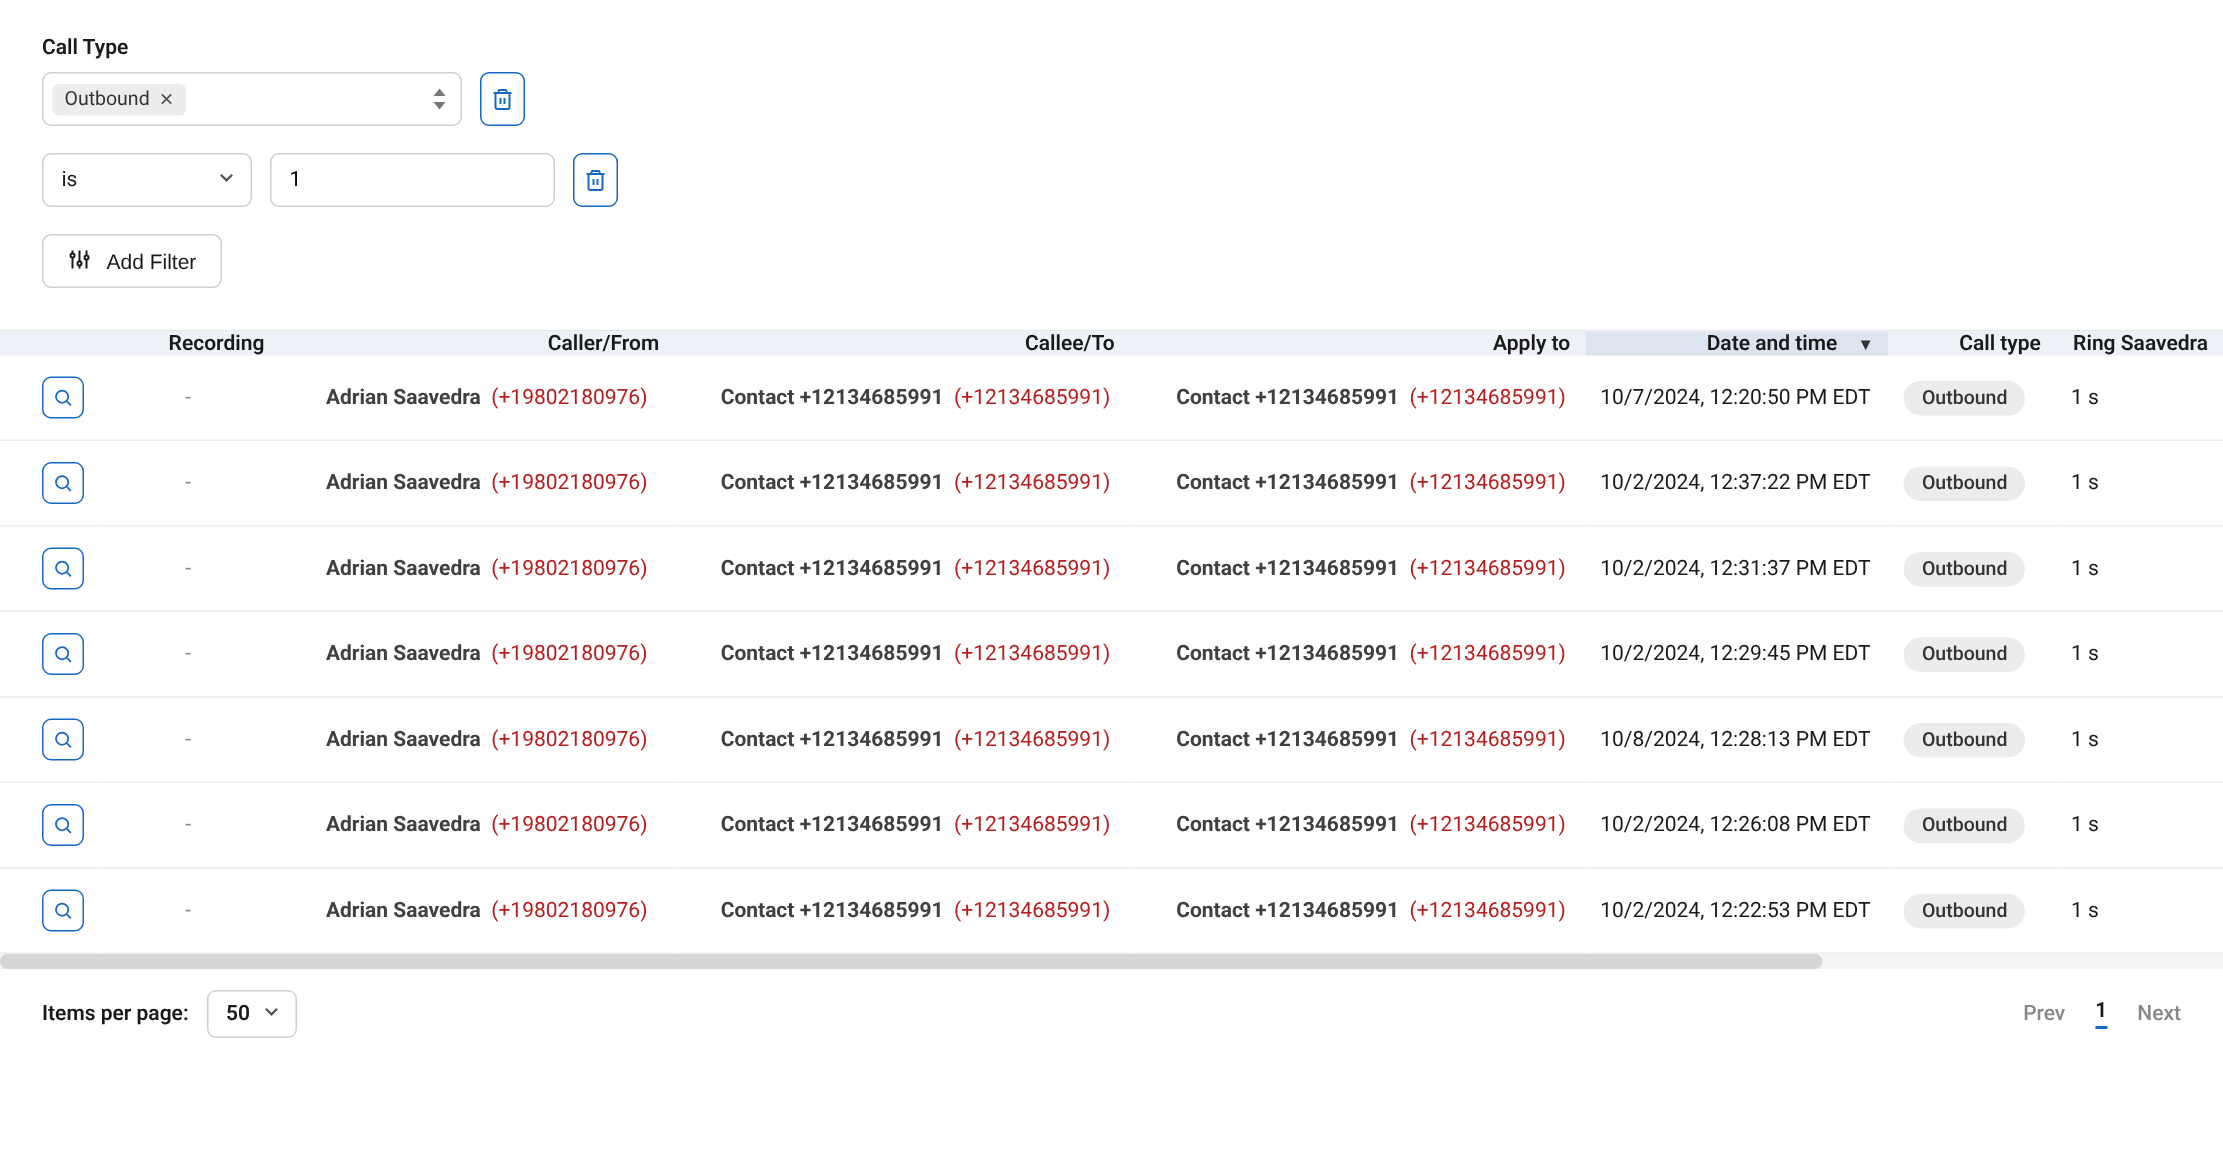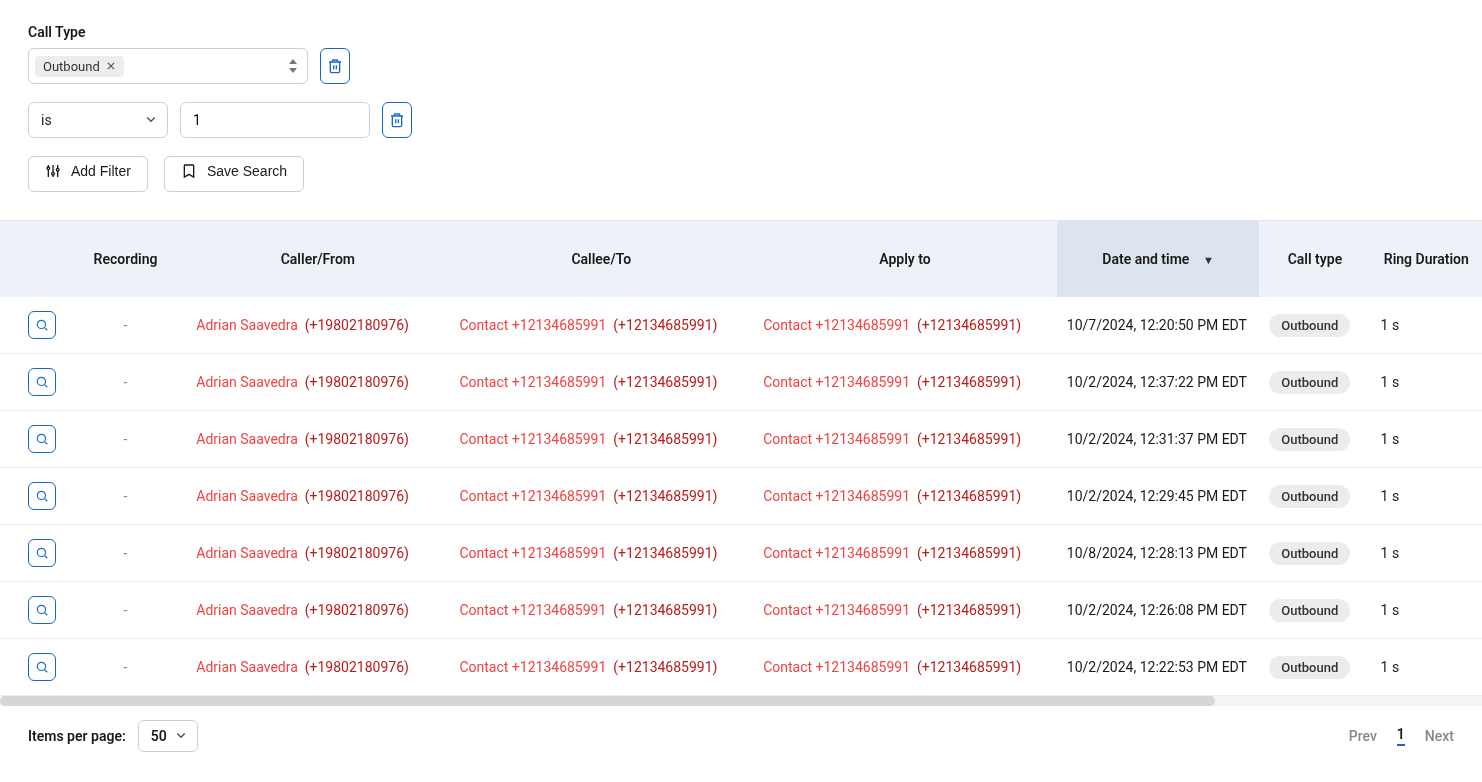--- a/index.html
+++ b/index.html
@@ -113,23 +113,23 @@
   }
   .btn-row {
     display: flex;
     gap: 16px;
   }
   .outline-btn {
     height: 36px;
     border: 1px solid #ccd0d6;
     border-radius: 6px;
     background: #fff;
-    padding: 6px 16px;
+    padding: 16px 16px;
     display: inline-flex;
-    align-items: flex-start;
+    align-items: center;
     gap: 10px;
     font-size: 14px;
     font-weight: 500;
     color: #1a1a1a;
     cursor: pointer;
   }
   .outline-btn svg { width: 16px; height: 16px; }
   .primary-btn {
     height: 36px;
     border: none;
@@ -150,24 +150,24 @@
     overflow-x: auto;
   }
   table.data {
     width: 100%;
     border-collapse: collapse;
     table-layout: fixed;
     min-width: 1460px;
   }
   table.data th {
     background: #eef2f8;
-    text-align: center;
+    text-align: right;
     font-weight: 600;
     font-size: 14px;
-    padding: 30px 10px;
+    padding: 0 10px;
     white-space: nowrap;
   }
   table.data th.sorted {
     background: #dce4ef;
   }
   .sort-icon { margin-left: 10px; color: #333; font-size: 11px; }
   table.data td {
     padding: 14px 10px;
     border-bottom: 1px solid #e9ecf0;
     font-size: 14px;
@@ -176,21 +176,21 @@
     text-overflow: ellipsis;
   }
   .col-spy { width: 64px; padding-left: 28px !important; padding-right: 0 !important;}
   .col-rec { width: 120px; text-align: center; }
   .col-caller { width: 260px; }
   .col-callee { width: 300px; }
   .col-final { width: 300px; }
   .col-date { width: 200px; }
   .col-type { width: 110px; }
   .col-ring { width: 110px; }
-  .link { color: #ef4444; font-weight: 400; }
+  .link { color: #404040; font-weight: 700; margin-left: 21px; }
   .phone { color: #b91c1c; }
   .pill {
     display: inline-block;
     background: #ececec;
     color: #333;
     border-radius: 999px;
     padding: 4px 12px;
     font-size: 13px;
     font-weight: 500;
   }
@@ -307,28 +307,20 @@
         <svg viewBox="0 0 24 24" fill="none" stroke="currentColor" stroke-width="2">
             <line x1="5" y1="3" x2="5" y2="21"></line>
             <line x1="12" y1="3" x2="12" y2="21"></line>
             <line x1="19" y1="3" x2="19" y2="21"></line>
             <circle cx="5" cy="8" r="2" fill="white"></circle>
             <circle cx="12" cy="16" r="2" fill="white"></circle>
             <circle cx="19" cy="10" r="2" fill="white"></circle>
           </svg>
       </span>
       <span>Add Filter</span>
-    </button>
-    <button class="outline-btn">
-      <span>
-        <svg viewBox="0 0 24 24" fill="none" stroke="currentColor" stroke-width="2">
-            <path d="M6 3h12a1 1 0 0 1 1 1v17l-7-4-7 4V4a1 1 0 0 1 1-1z"></path>
-          </svg>
-      </span>
-      <span>Save Search</span>
     </button>
   </div>
 
 </div>
 
 <div class="table-wrap">
   <table class="data">
     <colgroup>
       <col class="col-spy">
         <col class="col-rec">
@@ -344,21 +336,21 @@
         <th class="col-spy"></th>
         <th>Recording</th>
         <th>Caller/From</th>
         <th>Callee/To</th>
         <th>Apply to</th>
         <th class="sorted">
           <span>Date and time</span>
           <span class="sort-icon">▼</span>
         </th>
         <th>Call type</th>
-        <th>Ring Duration</th>
+        <th>Ring Saavedra</th>
       </tr>
     </thead>
     <tbody id="table-body">
         <tr>
           <td class="col-spy"><button class="spy-btn">
               <svg viewBox="0 0 24 24" fill="none" stroke="currentColor" stroke-width="2">
                 <circle cx="11" cy="11" r="7"></circle>
                 <line x1="16.5" y1="16.5" x2="21" y2="21"></line>
               </svg>
             </button></td>

